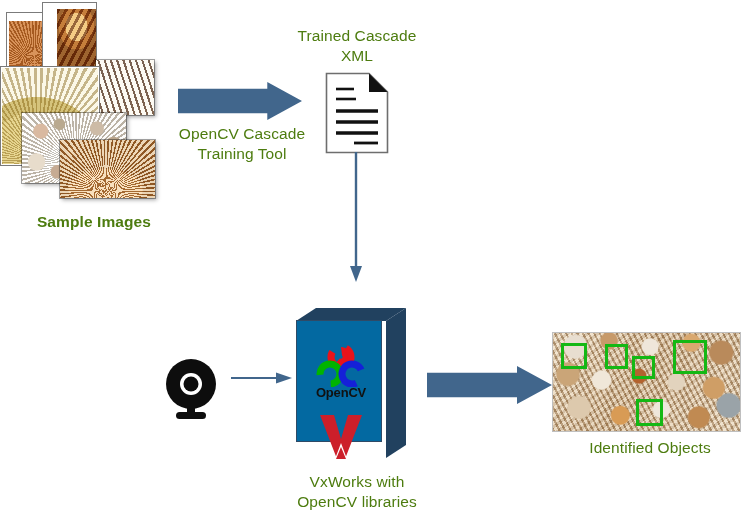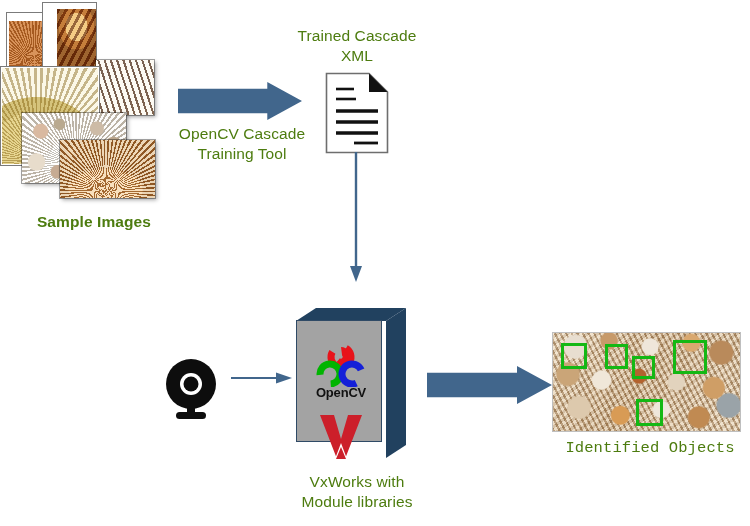--- a/index.html
+++ b/index.html
@@ -138,21 +138,21 @@
     position:absolute;
   }
   .doc svg{display:block;}
 
   
   .swbox{position:absolute;}
   .swbox .face{
     position:absolute;
     left:0;top:12px;
     width:86px;height:122px;
-    background:#a3a3a3;
+    background:#0369a1;
     border:1px solid #2f4a66;
     box-sizing:border-box;
   }
   .swbox .topbevel{
     position:absolute;
     left:0;top:0;
     width:110px;height:13px;
     background:#21415f;
     clip-path:polygon(0 100%, 20px 0, 110px 0, 90px 100%);
   }
@@ -289,28 +289,28 @@
         <svg width="44" height="48" viewBox="0 0 44 48">
           <path d="M1,2 H15 L22,26 L29,2 H43 L26,46 H18 Z" fill="#cc1f2a"></path>
           <path d="M22,30 L28,46 H16 Z" fill="#ffffff"></path>
           <path d="M22,34 L27,46 H17 Z" fill="#cc1f2a"></path>
         </svg>
       </div>
     </div>
   </div>
 
   <div class="label" style="left:277px;top:472px;width:160px;">VxWorks with
-Module libraries</div>
+OpenCV libraries</div>
 
   <div class="block-arrow" style="left:427px;top:366px;width:125px;height:38px;"></div>
 
 
   <div class="result sh-pile" style="left:553px;top:333px;width:187px;height:98px;">
     <div class="det" style="left:8px;top:10px;width:26px;height:26px;"></div>
     <div class="det" style="left:52px;top:11px;width:23px;height:25px;"></div>
     <div class="det" style="left:79px;top:23px;width:23px;height:23px;"></div>
     <div class="det" style="left:120px;top:7px;width:34px;height:34px;"></div>
     <div class="det" style="left:83px;top:66px;width:27px;height:27px;"></div>
   </div>
 
-  <div class="label" style="left:565px;top:438px;width:170px;font-family:Liberation Mono, monospace;">Identified Objects</div>
+  <div class="label" style="left:565px;top:438px;width:170px;">Identified Objects</div>
 
 </div>
 
 </body></html>

